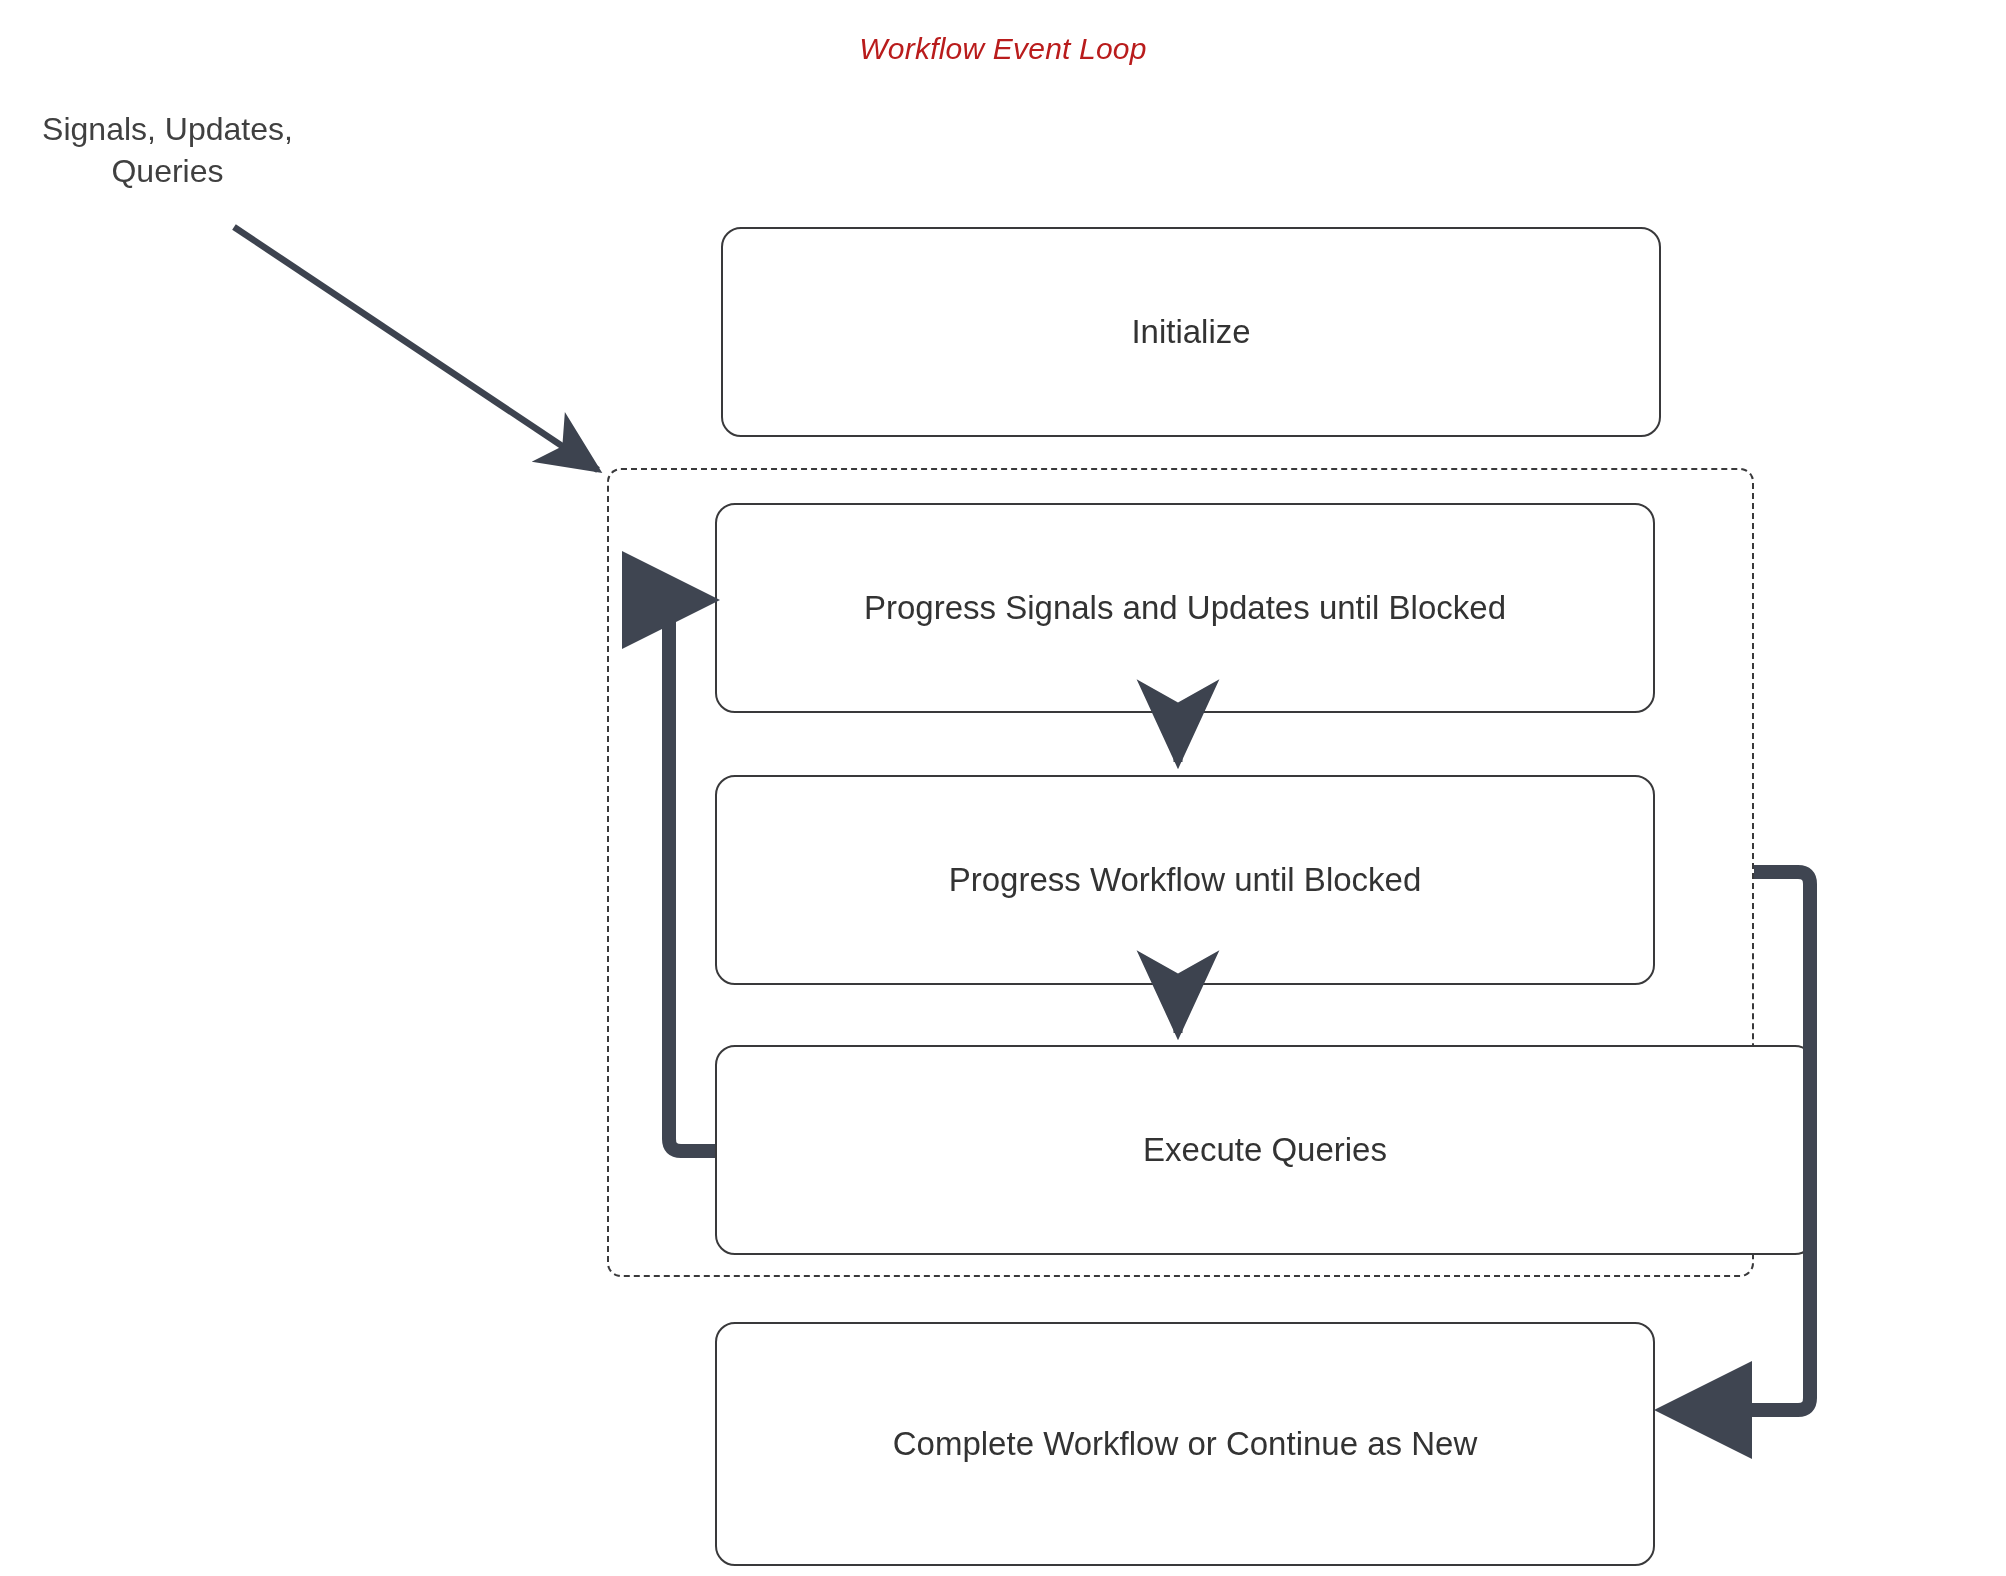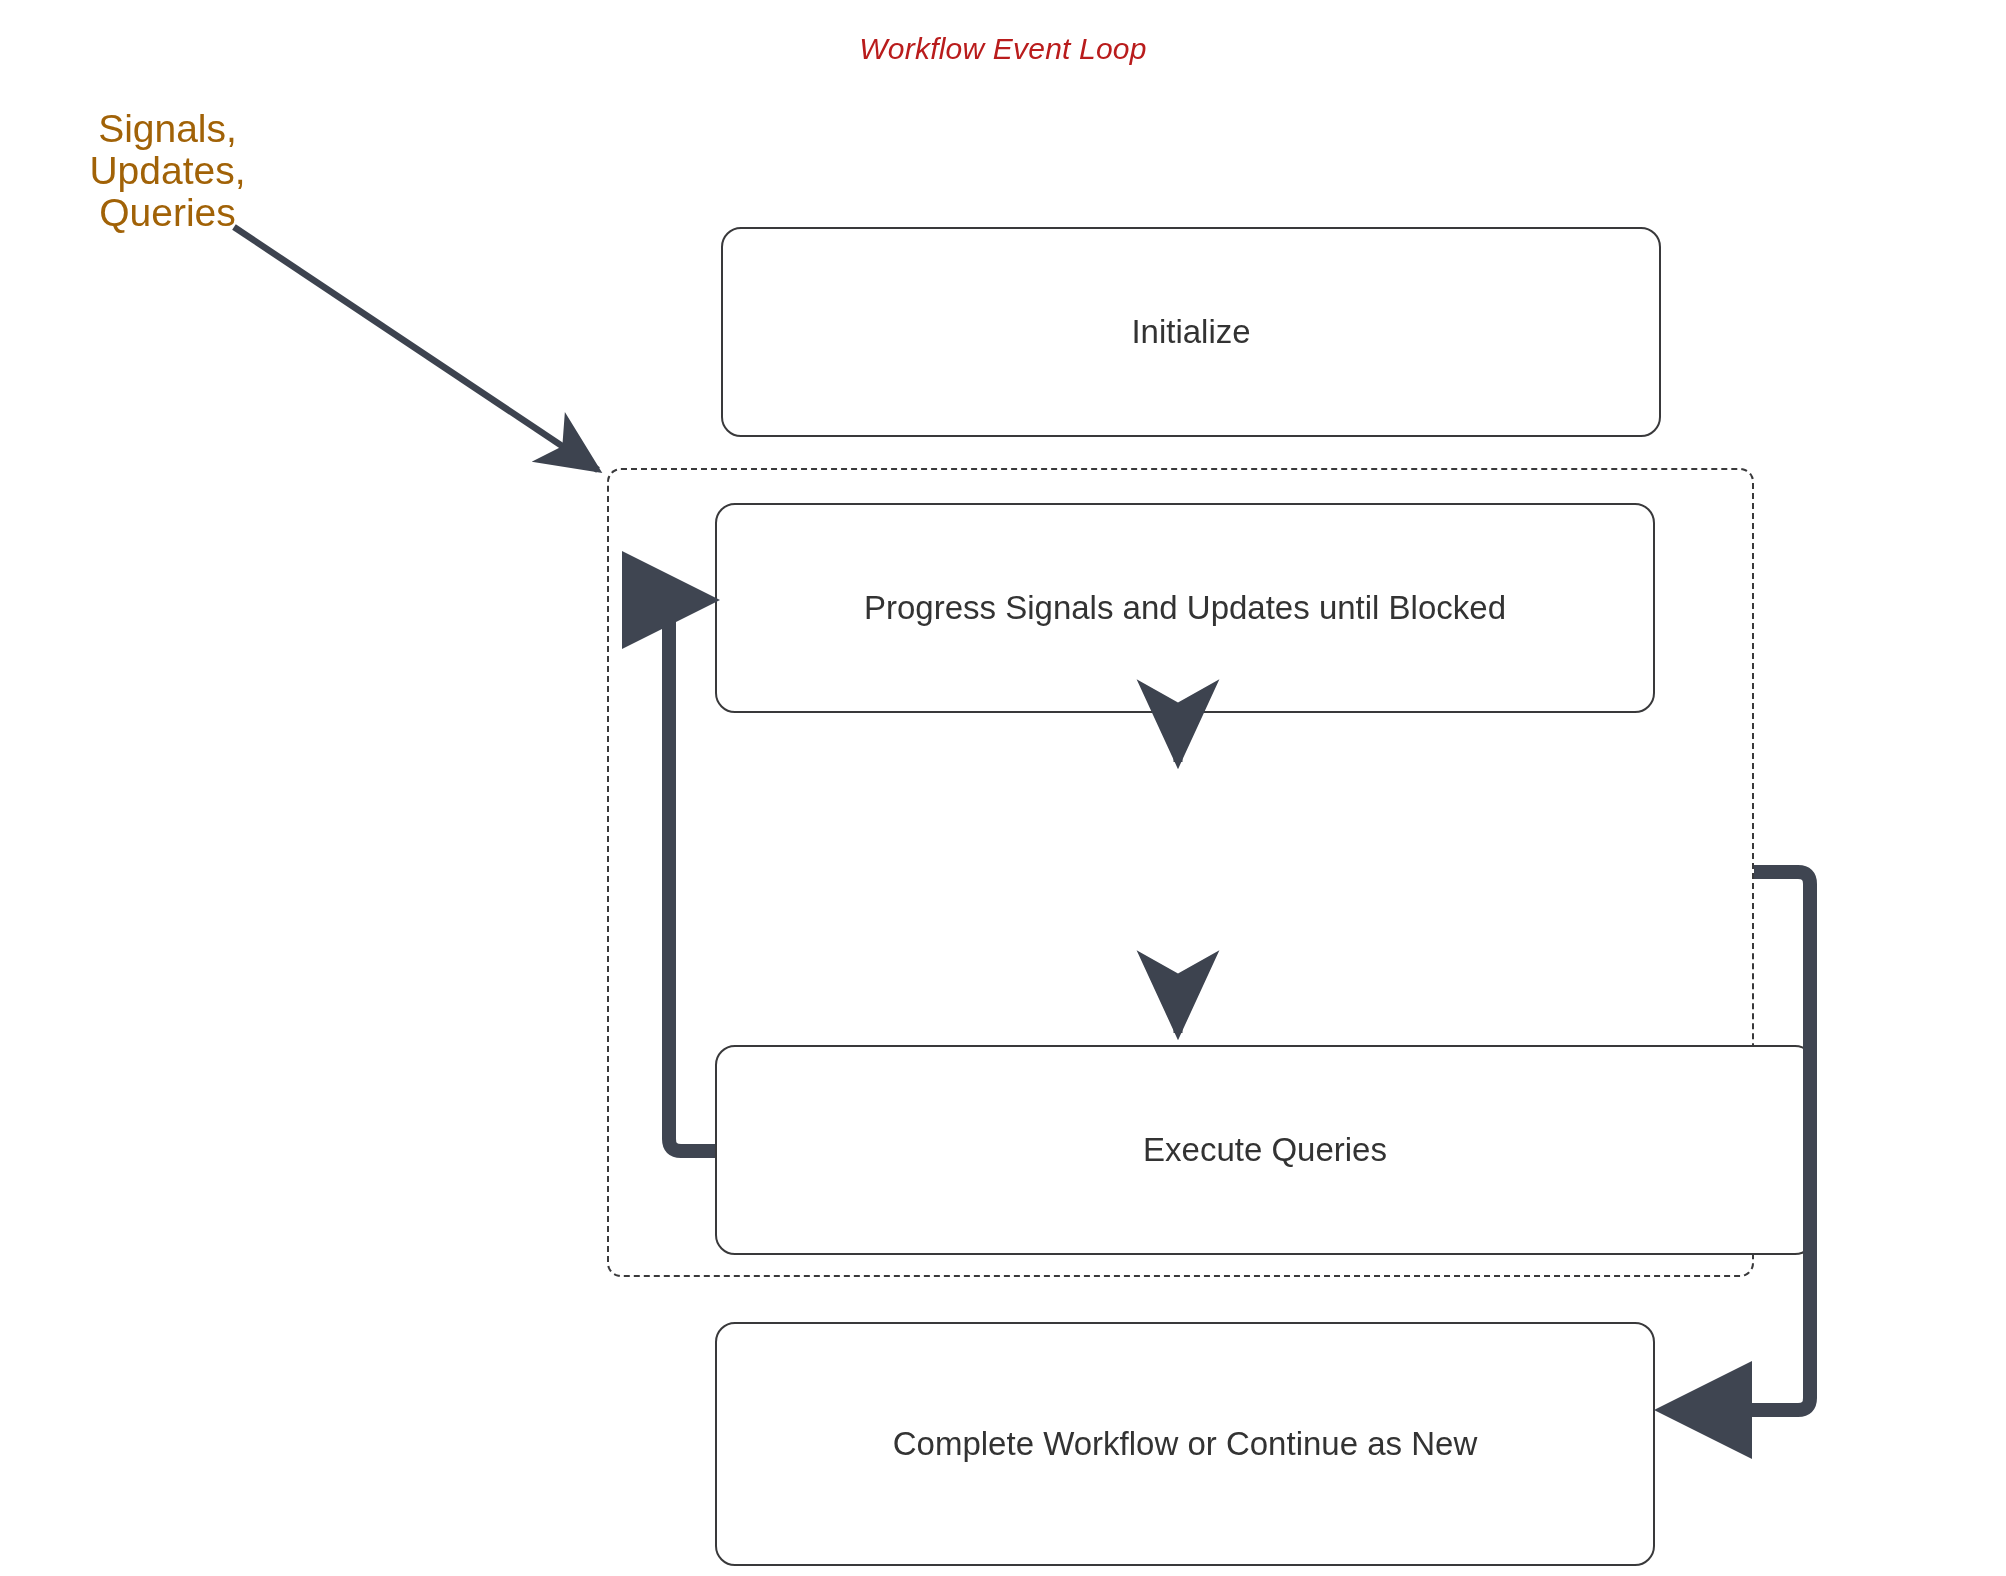--- a/index.html
+++ b/index.html
@@ -33,23 +33,23 @@
     top: 32px;
     width: 2006px;
     text-align: center;
     font-style: italic;
     font-size: 30px;
     color: #b91c1c;
     letter-spacing: 0.2px;
   }
   .ext-label {
     position: absolute;
-    font-size: 39px;
+    font-size: 32px;
     line-height: 42px;
-    color: #a16207;
+    color: #404040;
     text-align: center;
     white-space: pre-line;
   }
   .node {
     position: absolute;
     box-sizing: border-box;
     background: #ffffff;
     border: 2px solid #39393b;
     border-radius: 20px;
     display: flex;
@@ -84,20 +84,23 @@
   <div class="loop-container" style="left:607px; top:468px; width:1147px; height:809px;"></div>
 
   <div class="node" style="left:715px; top:227px; width:940px; height:210px;margin-left:6px;">
     <span class="node-label">Initialize</span>
   </div>
 
   <div class="node" style="left:715px; top:503px; width:940px; height:210px;">
     <span class="node-label">Progress Signals and Updates until Blocked</span>
   </div>
 
+  <div class="node" style="left:715px; top:775px; width:940px; height:210px;">
+    <span class="node-label">Progress Workflow until Blocked</span>
+  </div>
 
   <div class="node" style="left:715px; top:1045px; width:1100px; height:210px;">
     <span class="node-label">Execute Queries</span>
   </div>
 
   <div class="node" style="left:715px; top:1322px; width:940px; height:244px;">
     <span class="node-label">Complete Workflow or Continue as New</span>
   </div>
 
   <svg id="edges" viewBox="0 0 2006 1576">

